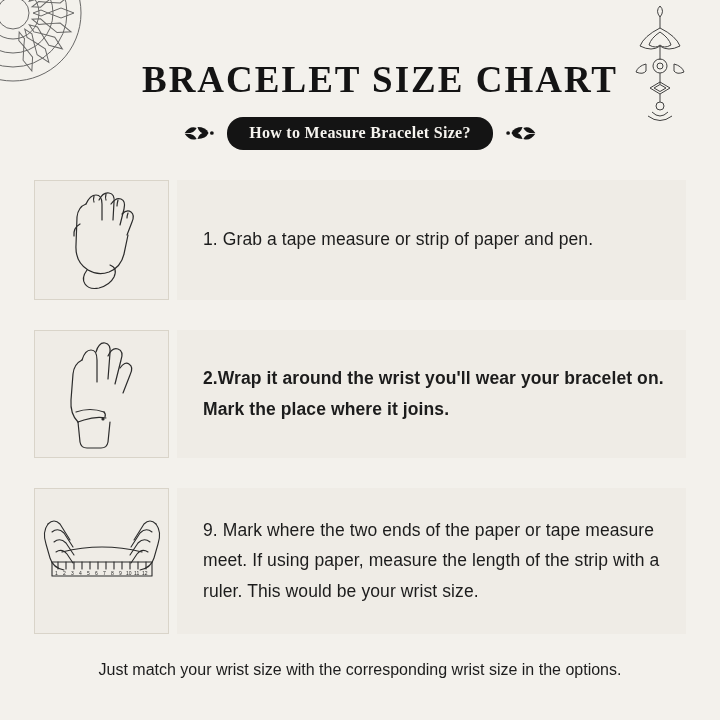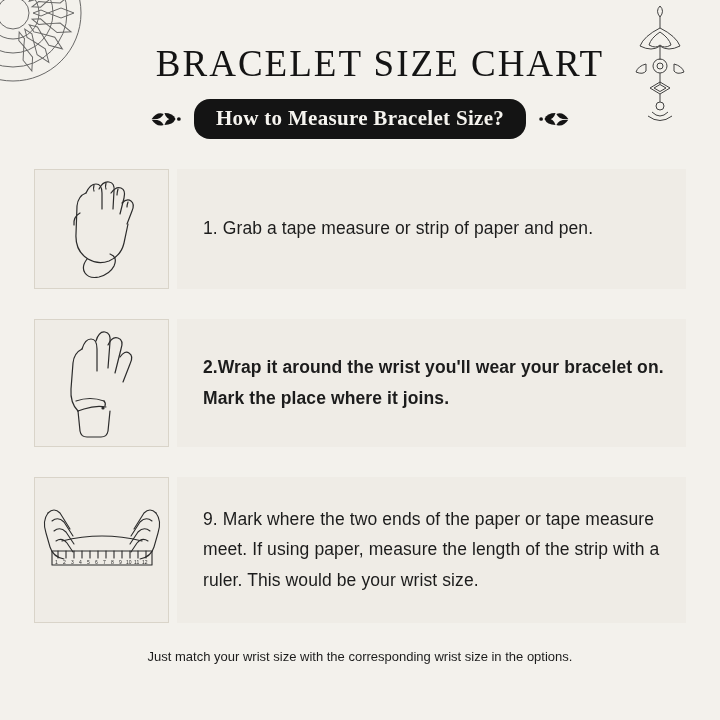--- a/index.html
+++ b/index.html
@@ -38,23 +38,23 @@
 
   
   .header {
     padding-top: 44px;
     text-align: center;
   }
   .chart-title {
     font-family: "Liberation Serif", serif;
     font-size: 37px;
     letter-spacing: 2.0px;
-    font-weight: 400;
+    font-weight: 700;
     color: #141414;
-    margin: 0;
+    margin: 16px;
     line-height: 1.1;
     padding-left: 40px;
   }
 
   .subtitle-row {
     display: flex;
     align-items: center;
     justify-content: center;
     gap: 10px;
     margin-top: 14px;
@@ -62,21 +62,21 @@
   .flourish {
     width: 34px;
     height: 22px;
     flex: 0 0 auto;
   }
   .subtitle-pill {
     background: #141414;
     color: #f6f4ef;
     font-family: "Liberation Serif", serif;
     font-weight: 700;
-    font-size: 21px;
+    font-size: 16px;
     letter-spacing: .3px;
     padding: 7px 22px 8px;
     border-radius: 16px;
     white-space: nowrap;
   }
 
   
   .steps {
     margin-top: 30px;
     padding: 0 34px;
@@ -117,21 +117,21 @@
 
   
   .step-1 .step-figure, .step-1 .step-text-wrap { height: 120px; }
   .step-2 .step-figure, .step-2 .step-text-wrap { height: 128px; font-weight: bold; }
   .step-3 .step-figure, .step-3 .step-text-wrap { height: 146px; }
 
   
   .footer {
     margin-top: 24px;
     text-align: center;
-    font-size: 13px;
+    font-size: 16px;
     color: #1c1c1c;
     padding: 0 4px;
     line-height: 1.5;
   }
 </style>
 </head>
 <body>
 
 <svg class="corner-mandala" viewBox="0 0 150 150">
   <g stroke="#3a3a3a" stroke-width="1" fill="none">

